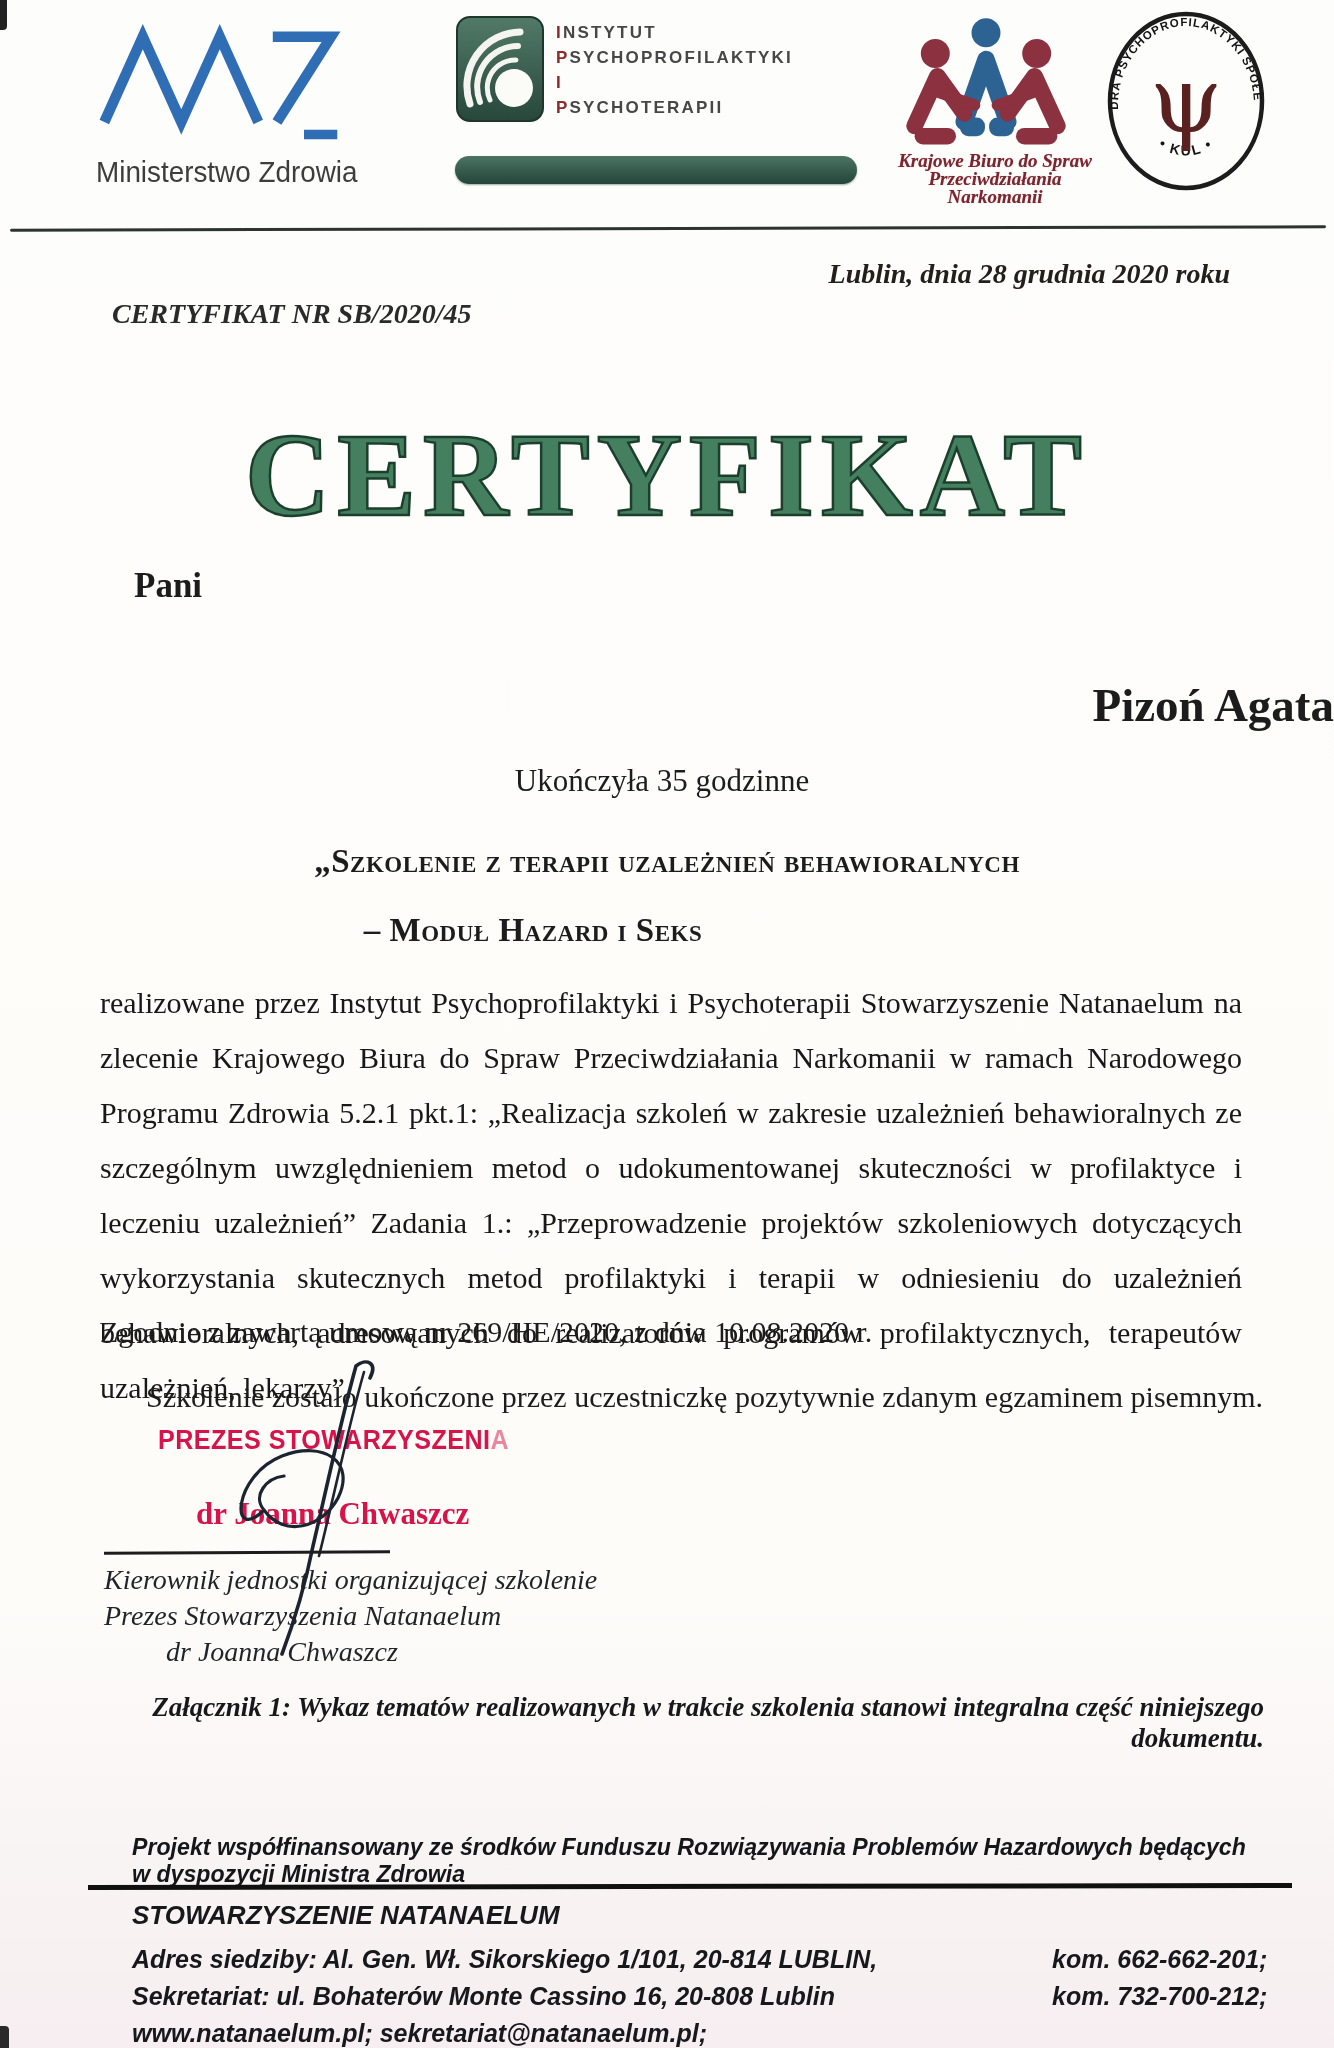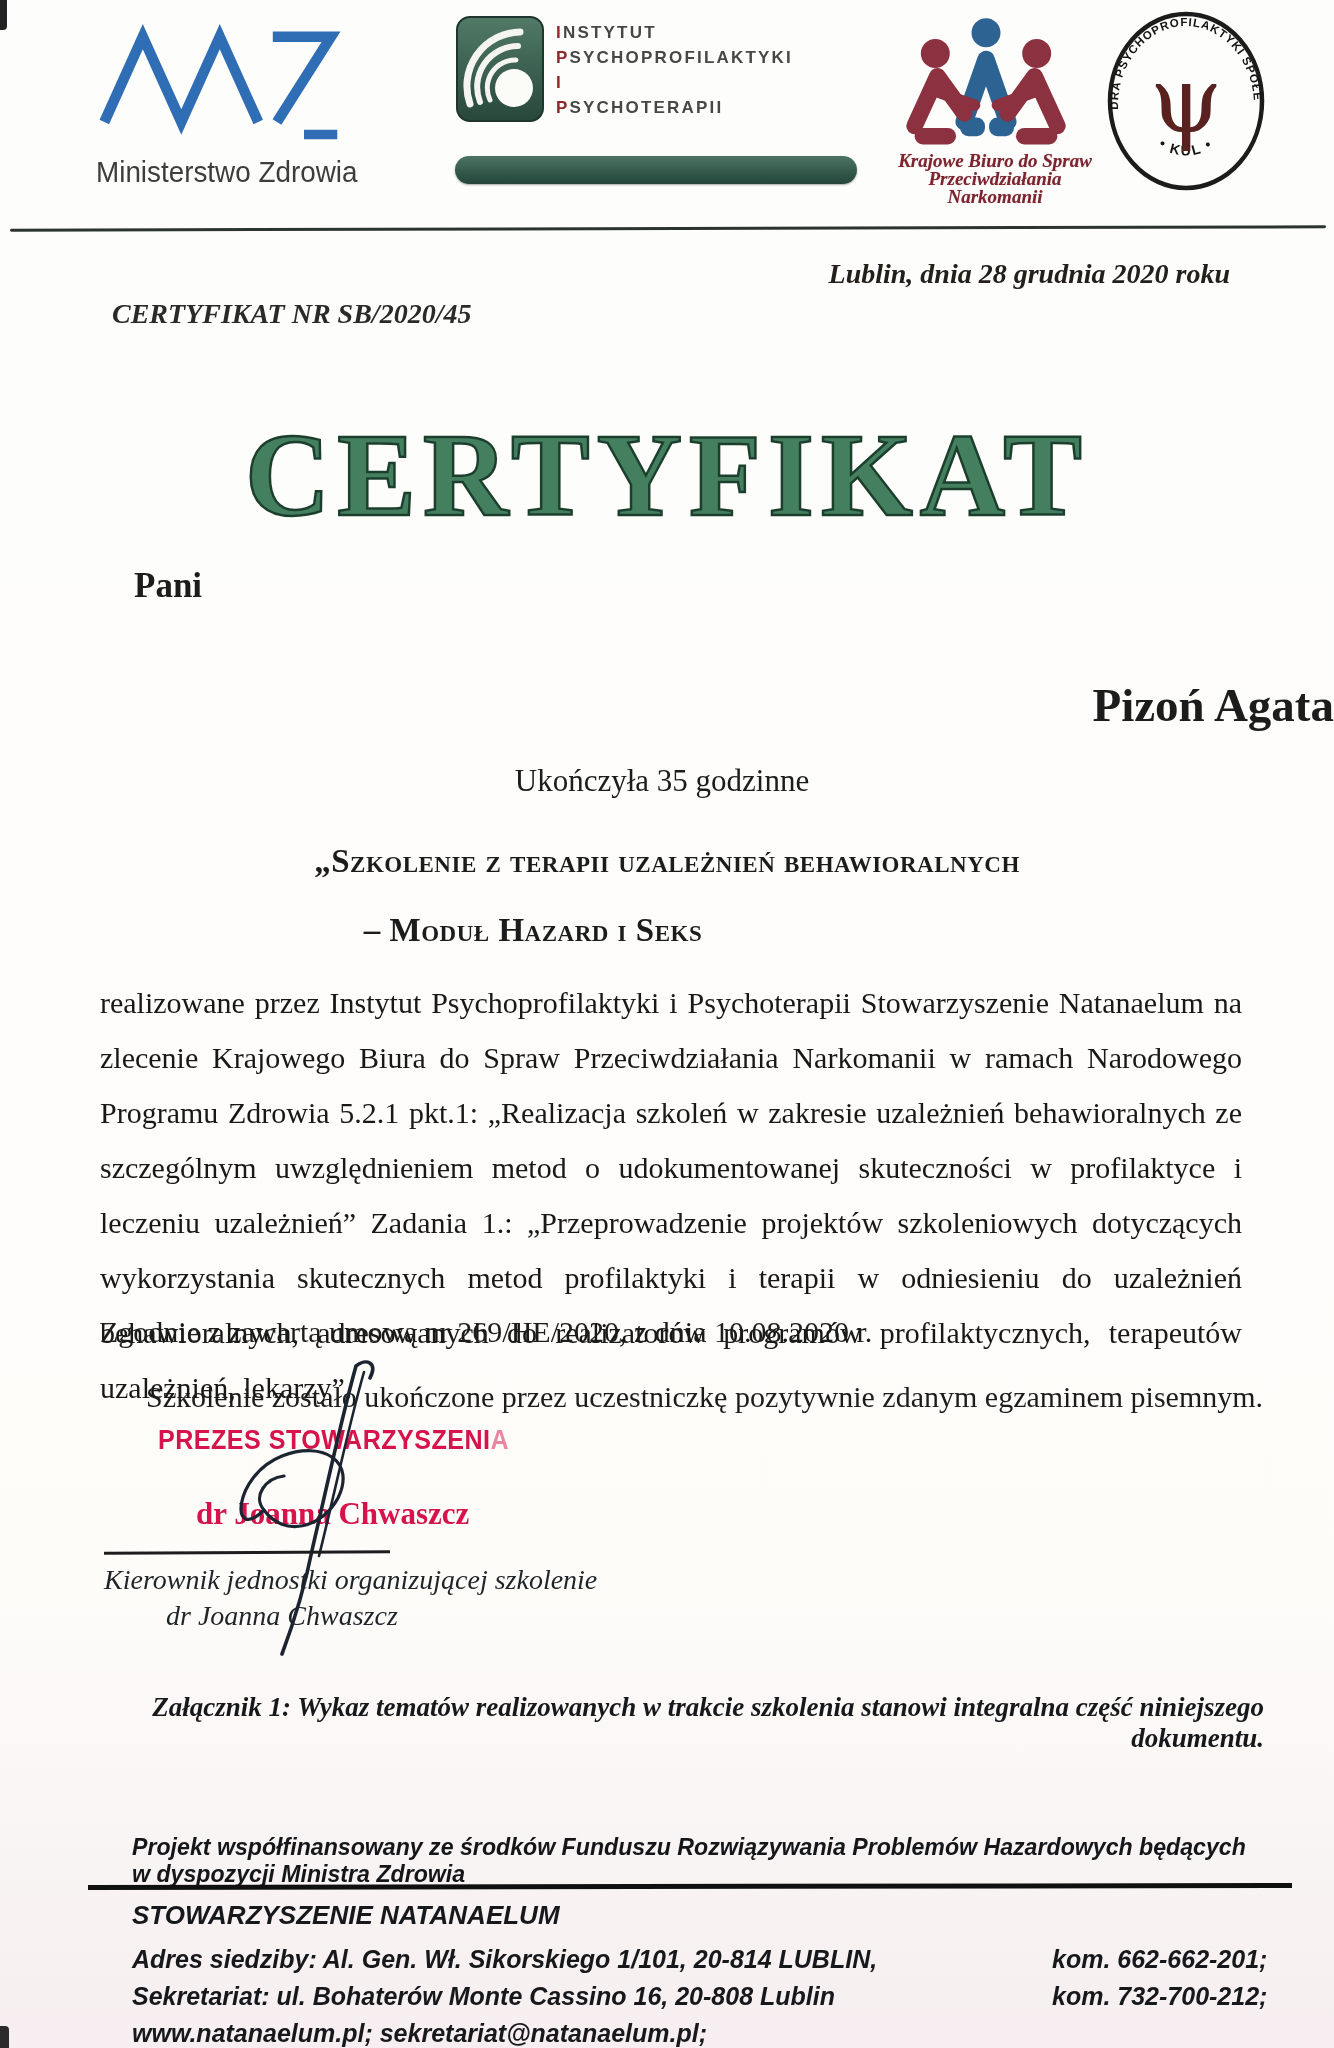--- a/index.html
+++ b/index.html
@@ -187,20 +187,21 @@
 
   <svg class="abs signature-svg" width="220" height="300" viewBox="0 0 220 300">
     <path d="M150,8 C160,0 172,4 164,20 M150,8 C136,58 121,128 107,188 C99,228 88,264 76,296" fill="none" stroke="#1b2430" stroke-width="3.6" stroke-linecap="round"></path>
     <path d="M158,14 C143,66 128,138 113,198" fill="none" stroke="#1b2430" stroke-width="2.6" stroke-linecap="round"></path>
     <path d="M58,152 C24,186 26,118 76,98 C118,82 150,104 132,140 C116,170 78,180 58,152 C46,138 60,120 78,118" fill="none" stroke="#1b2430" stroke-width="3.2" stroke-linecap="round"></path>
   </svg>
 
   <div class="abs sig-line"></div>
   <div class="abs sig-block">
     <div>Kierownik jednostki organizującej szkolenie</div>
+    <div>Prezes Stowarzyszenia Natanaelum</div>
     <div class="indent">dr Joanna Chwaszcz</div>
   </div>
 
   <div class="abs attachment">Załącznik 1: Wykaz tematów realizowanych w trakcie szkolenia stanowi integralna część niniejszego dokumentu.</div>
 
   <div class="abs funding">Projekt współfinansowany ze środków Funduszu Rozwiązywania Problemów Hazardowych będących w dyspozycji Ministra Zdrowia</div>
   <div class="abs hr-footer"></div>
 
   <div class="abs footer-orgs">
     <div class="org-l">STOWARZYSZENIE NATANAELUM</div>

